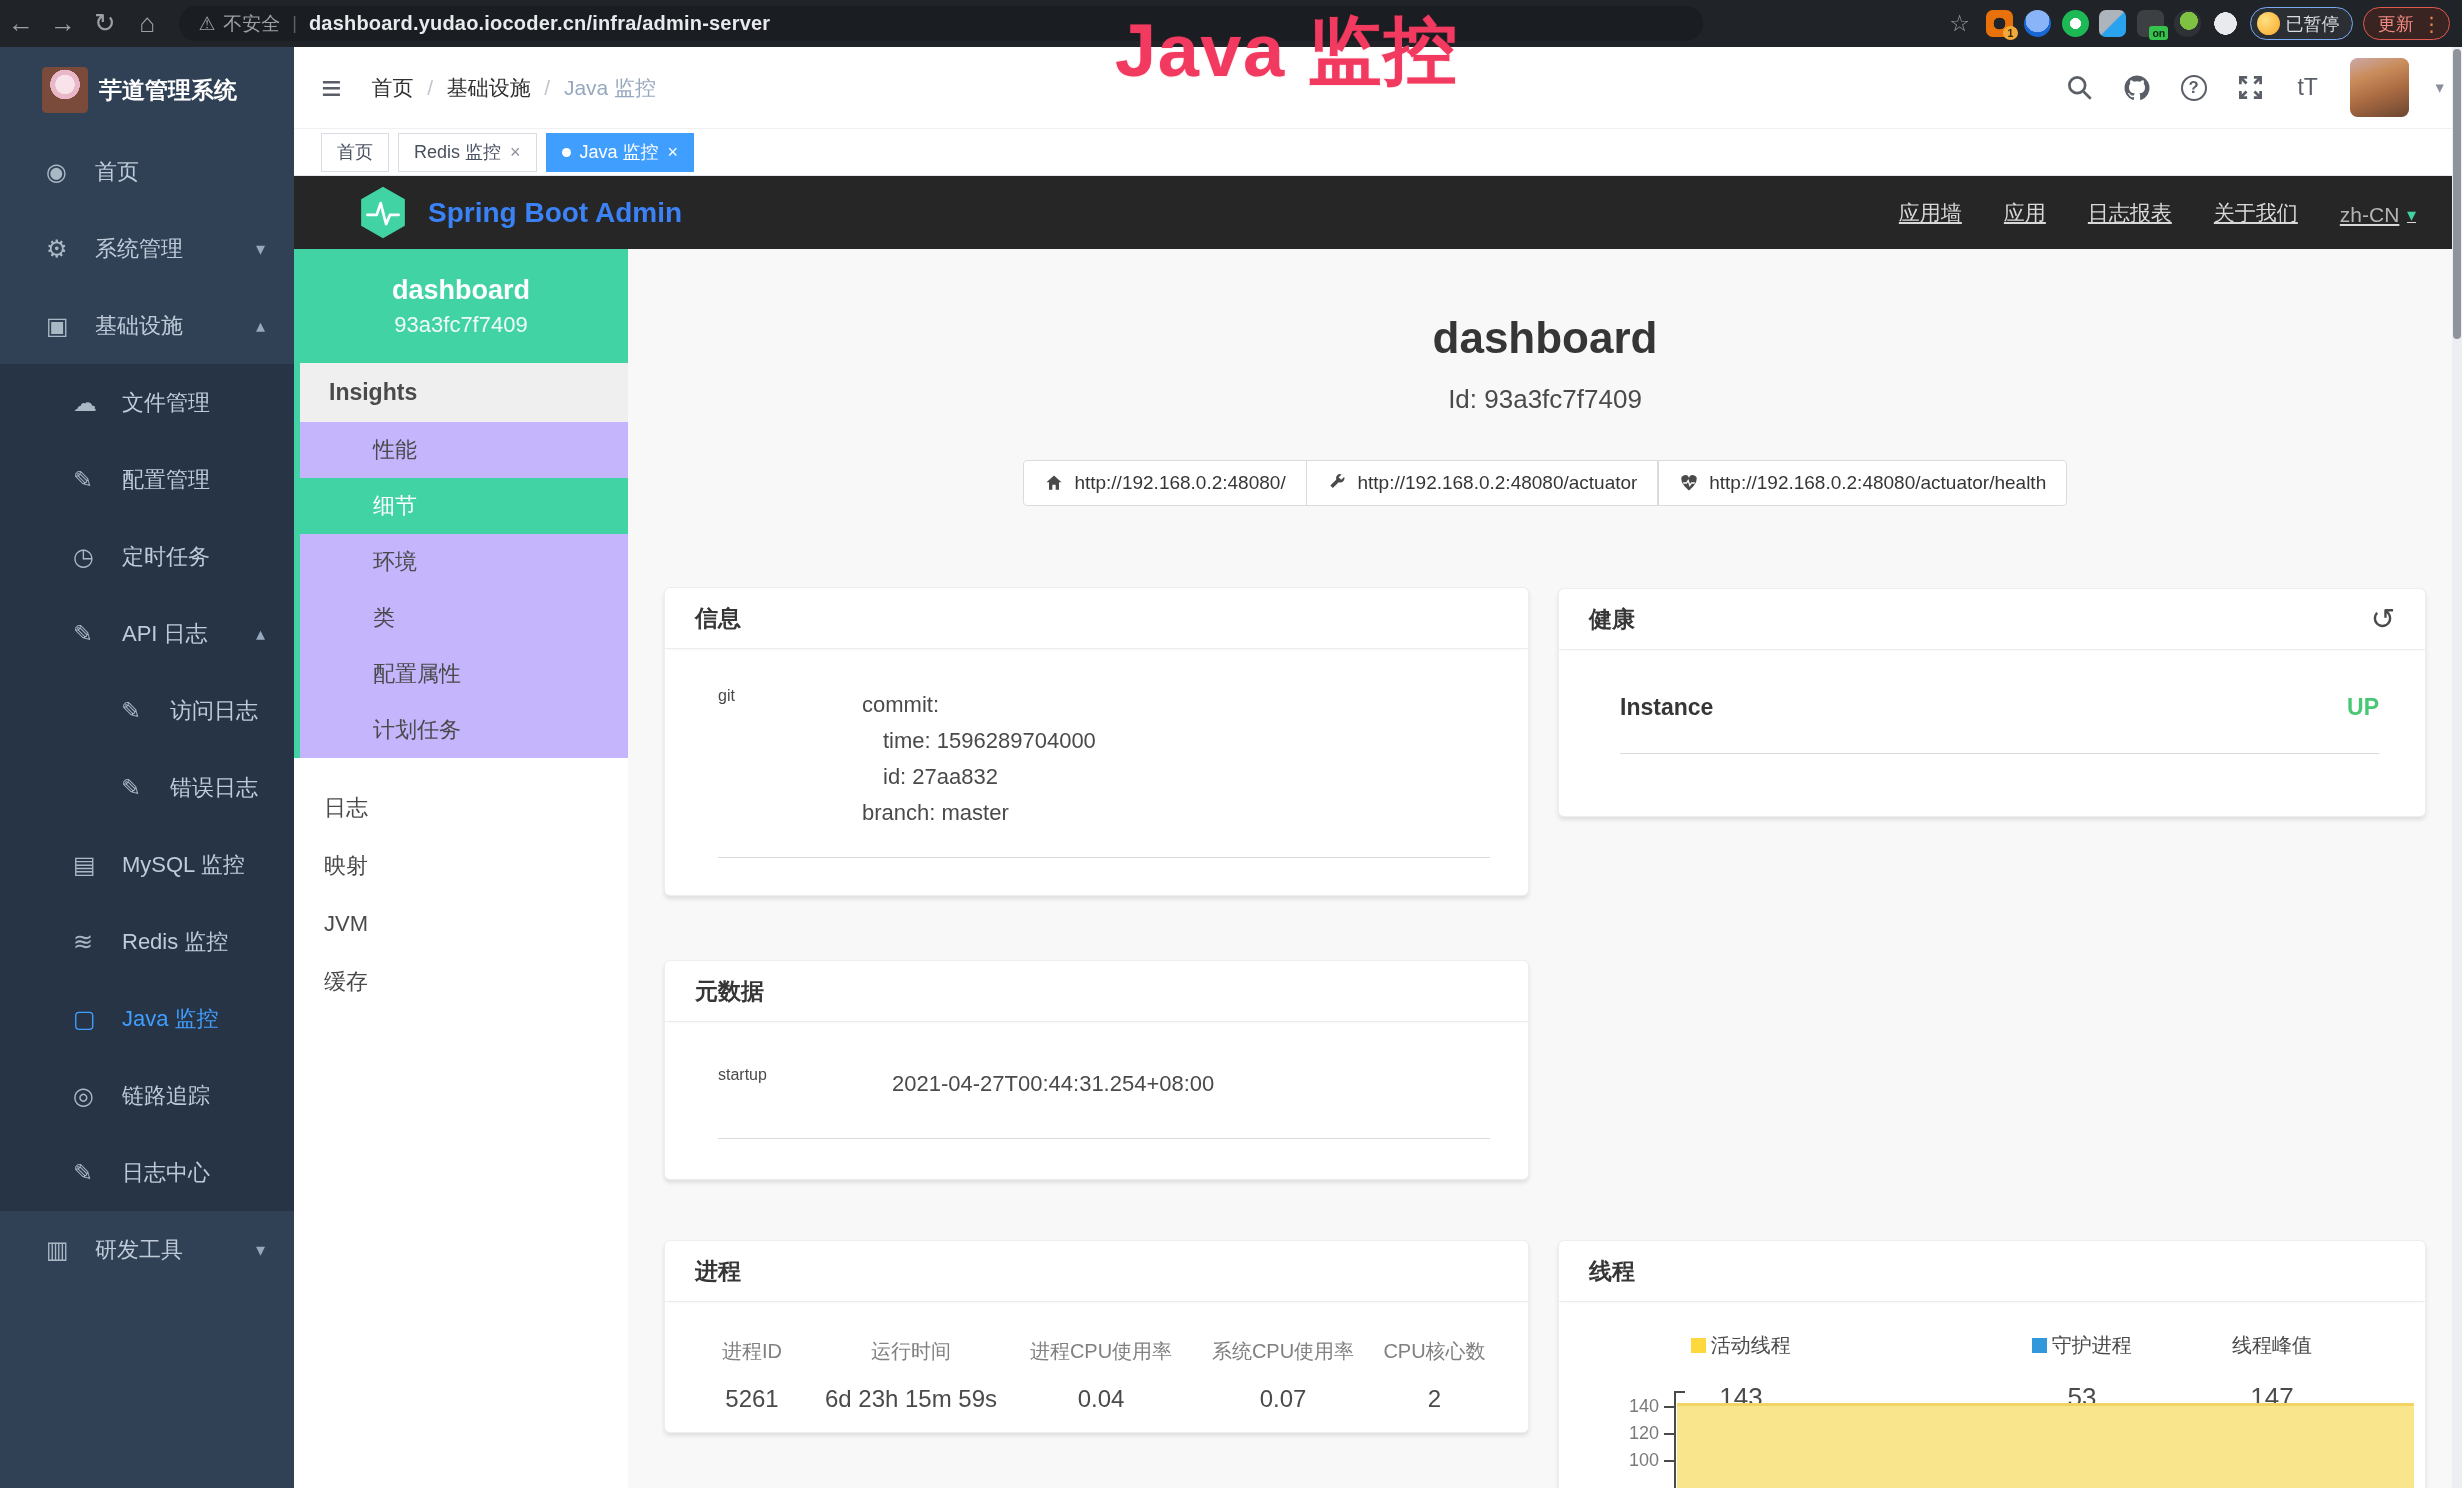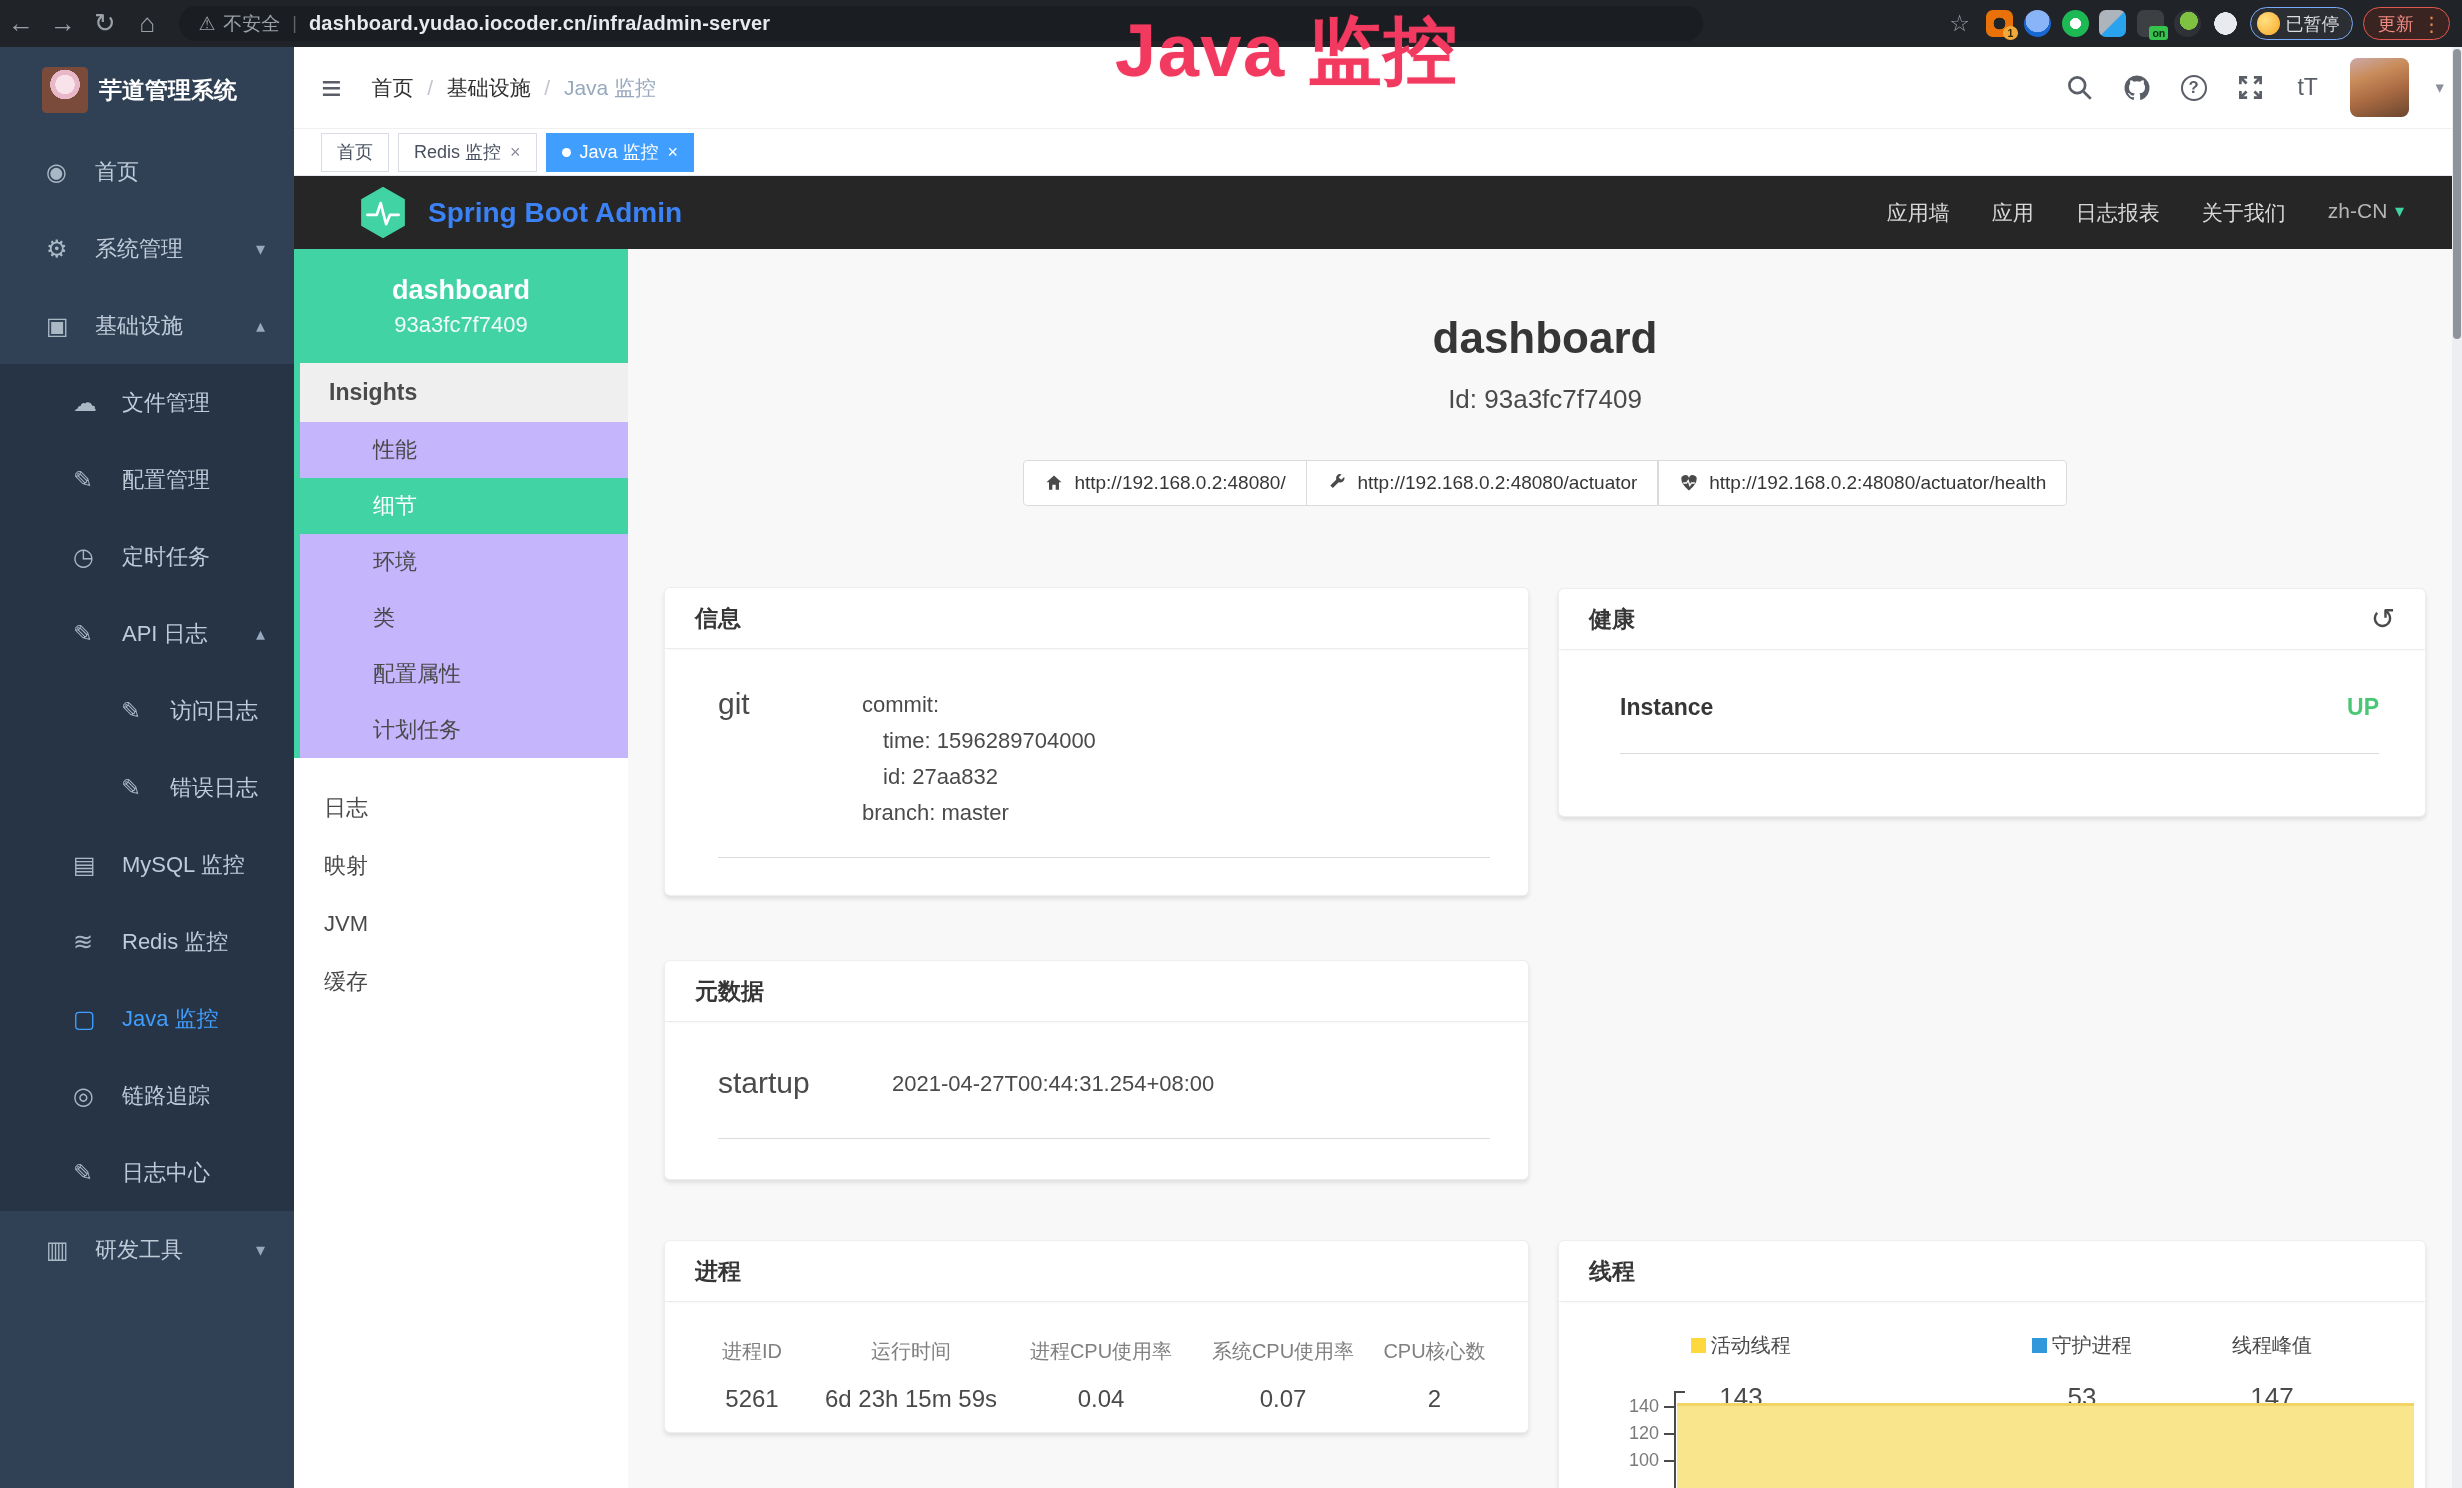--- a/index.html
+++ b/index.html
@@ -65,21 +65,21 @@
   .tag-tab .tclose { font-size:18px; color:#8a8f99; }
   .tag-tab.active { background:#409eff; border-color:#409eff; color:#fff; }
   .tag-tab.active .dot { display:block; }
   .tag-tab.active .tclose { color:#fff; }
 
   
   .sba { position:absolute; left:294px; top:176px; width:2168px; height:1313px; background:#f8f8f8; }
   .sba-nav { position:absolute; left:0; top:0; width:100%; height:73px; background:#262626; display:flex; align-items:center; }
   .sba-brand { display:flex; align-items:center; margin-left:64px; gap:20px; }
   .sba-brand-title { color:#3b82f6; font-size:28px; font-weight:bold; }
-  .sba-nav-right { position:absolute; right:58px; display:flex; align-items:flex-start; gap:42px; font-size:21px; color:#d9d9d9; }
+  .sba-nav-right { position:absolute; right:46px; display:flex; align-items:flex-end; gap:42px; font-size:21px; color:#d9d9d9;text-decoration:underline; }
   .sba-nav-item { cursor:pointer; }
   .sba-locale { display:flex; align-items:center; gap:7.6px; color:#b5b5b5; }
   .sba-locale .caret { color:#42d3a5; font-size:18px; }
 
   .sba-side { position:absolute; left:0; top:73px; width:334px; bottom:0; background:#fff; }
   .inst-head { height:114px; background:#42d3a5; color:#fff; display:flex; flex-direction:column; align-items:center; justify-content:center; cursor:pointer; }
   .inst-name { font-size:27px; font-weight:bold; }
   .inst-id { font-size:22px; margin-top:6px; opacity:.92; }
   .insights-group { border-left:6px solid #42d3a5; background:#c4b5fd; }
   .insights-label { height:59px; display:flex; align-items:center; padding-left:29px; font-size:23px; font-weight:bold; color:#4a4a4a; background:#efefef; }
@@ -103,21 +103,21 @@
   .card-head .hist { position:absolute; right:30px; font-size:29px; color:#4a4a4a; cursor:pointer; }
 
   .card-info    { left:36px;   top:338px;  width:865px; height:309px; }
   .card-health  { left:930px; top:339px;  width:868px; height:229px; }
   .card-meta    { left:36px;   top:711px;  width:865px; height:220px; }
   .card-process { left:36px;   top:991px; width:865px; height:193px; }
   .card-threads { left:930px; top:991px; width:868px; height:410px; }
 
   .kv-wrap { padding:38px 38px 0 53px; }
   .kv-row { display:flex; border-bottom:0.8px solid #dbdbdb; padding-bottom:26px; }
-  .kv-key { width:144px; font-size:30px; color:#4a4a4a; flex:none; }
+  .kv-key { width:144px; font-size:16px; color:#4a4a4a; flex:none; }
   .kv-val { font-size:22px; color:#4a4a4a; line-height:36px; }
   .kv-val .ind { padding-left:21px; }
   .card-meta .kv-wrap { padding-top:44px; }
   .card-meta .kv-key { width:174px; }
   .card-meta .kv-row { padding-bottom:36px; }
 
   .health-row { margin:44px 46px 0 61px; display:flex; justify-content:space-between; border-bottom:0.8px solid #dbdbdb; padding-bottom:32px;gap:20px; }
   .health-name { font-size:23px; font-weight:600; color:#363636; }
   .health-up { font-size:23px; font-weight:bold; color:#48c774; }
 

